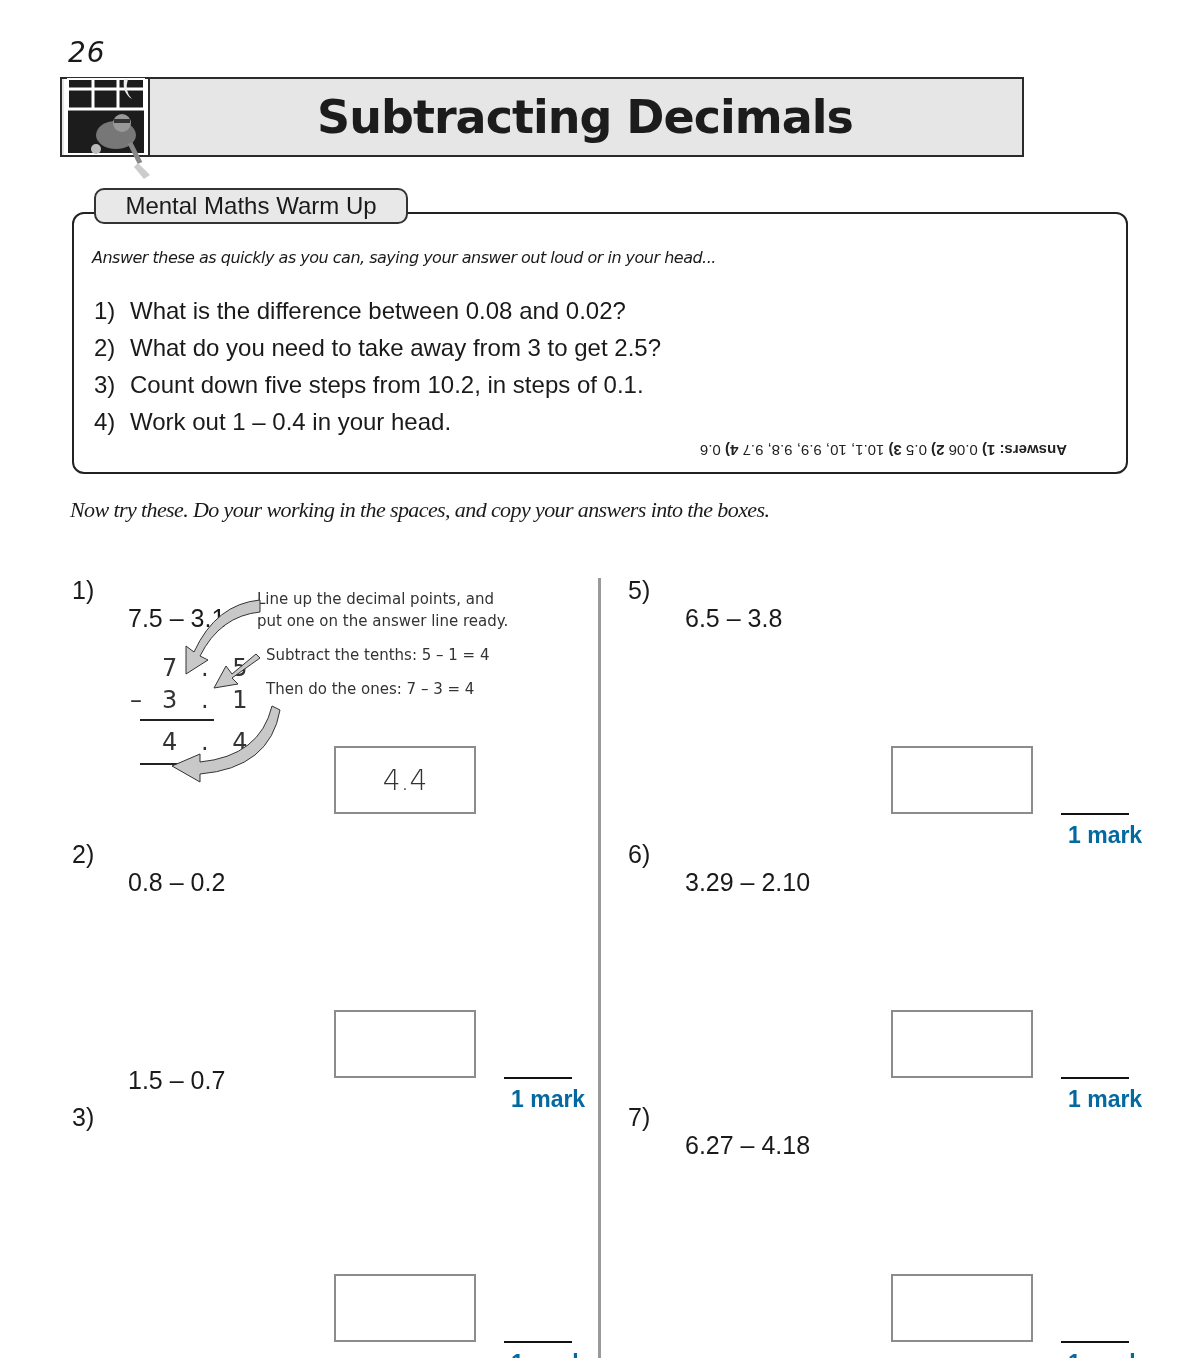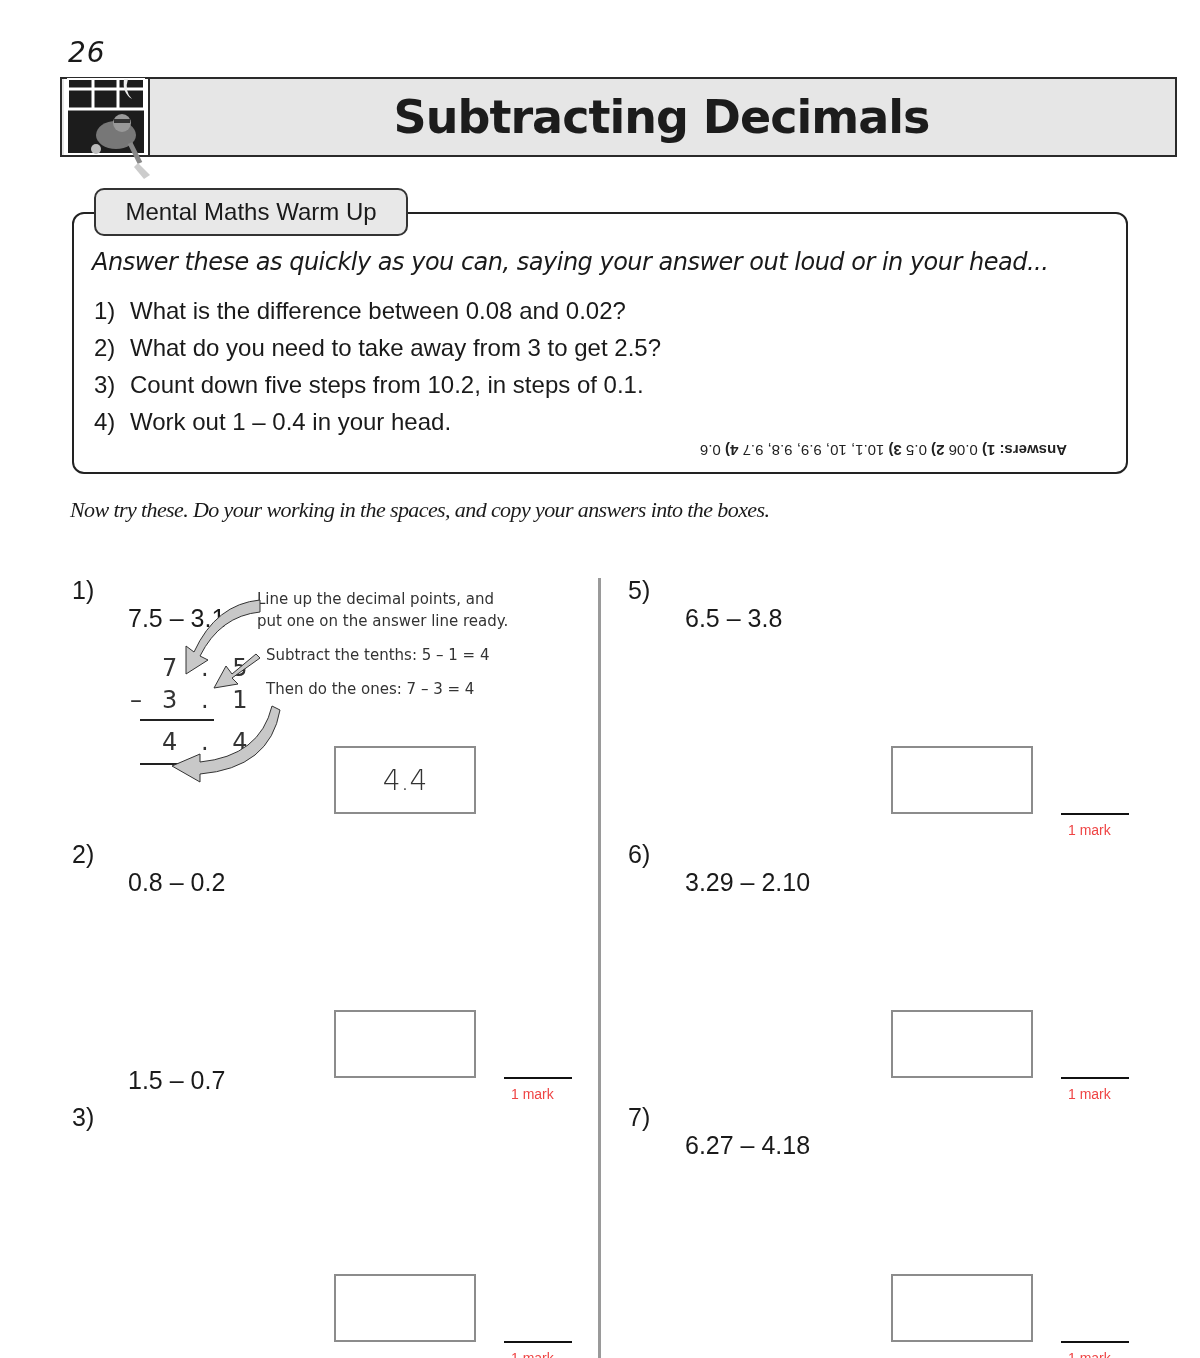--- a/index.html
+++ b/index.html
@@ -10,47 +10,47 @@
   .abs { position: absolute; }
 
   
   .page-number {
     left: 68px; top: 36px; font-size: 28px; font-style: italic;
     font-family: "DejaVu Sans", sans-serif; letter-spacing: 1px;
   }
 
   
   .title-banner {
-    left: 60px; top: 77px; width: 1117px; height: 80px;
+    left: 60px; top: 77px; width: 964px; height: 80px;
     border: 2px solid #2a2a2a; background: #e6e6e6; box-sizing: border-box;
   }
   .title-banner .window-art {
     position: absolute; left: 2px; top: 0; width: 84px; height: 76px;
     border-right: 2px solid #2a2a2a; background: #ffffff;
   }
   .title-text {
     position: absolute; left: 86px; right: 0; top: 0; bottom: 0;
     display: flex; align-items: center; justify-content: center;
     font-family: "DejaVu Sans", sans-serif; font-weight: bold;
     font-size: 46px; letter-spacing: -1px; color: #1c1c1c;
   }
 
   
   .warmup-box {
     left: 72px; top: 212px; width: 1056px; height: 262px;
     border: 2px solid #222; border-radius: 12px; box-sizing: border-box;
   }
   .warmup-tab {
-    left: 94px; top: 188px; width: 314px; height: 48px; box-sizing: border-box;
+    left: 94px; top: 188px; width: 314px; height: 36px; box-sizing: border-box;
     border: 2px solid #333; border-radius: 10px; background: #e8e8e8;
     display: flex; align-items: center; justify-content: center;
     font-size: 24px; color: #1a1a1a;
   }
   .warmup-intro {
-    left: 92px; top: 248px; font-size: 24px; font-style: italic;
+    left: 92px; top: 248px; font-size: 16px; font-style: italic;
     font-family: "DejaVu Sans", sans-serif; letter-spacing: -0.5px;
   }
   .warmup-list { left: 94px; top: 292px; font-size: 24px; line-height: 37px; }
   .warmup-list .q { display: flex; }
   .warmup-list .q .n { width: 36px; }
   .warmup-answers {
     left: 700px; top: 442px; font-size: 15px; transform: rotate(180deg);
     transform-origin: center; white-space: nowrap; color: #222;
   }
   .warmup-answers b { font-weight: bold; }
@@ -66,21 +66,21 @@
 
   
   .q-num { font-size: 25px; }
   .q-expr { font-size: 25px; margin-top: 28px; }
   .answer-box {
     width: 142px; height: 68px; border: 2px solid #8c8c8c; box-sizing: border-box;
     display: flex; align-items: center; justify-content: center;
     font-size: 28px; font-family: "DejaVu Sans", sans-serif; font-weight: 300; color: #333;
   }
   .mark-line { width: 68px; height: 2px; background: #111; }
-  .mark-label { font-size: 14px; color: #ef4444; }
+  .mark-label { font-size: 23px; color: #0369a1; font-weight: bold; }
 
   
   .hand { font-family: "DejaVu Sans", sans-serif; font-size: 15px; color: #333; line-height: 22px; }
   .col-digit { font-family: "DejaVu Sans", sans-serif; font-size: 24px; color: #333; letter-spacing: 8px; }
   .rule { height: 2px; background: #222; }
 </style>
 </head>
 <body>
 
 <div class="abs page-number">26</div>

